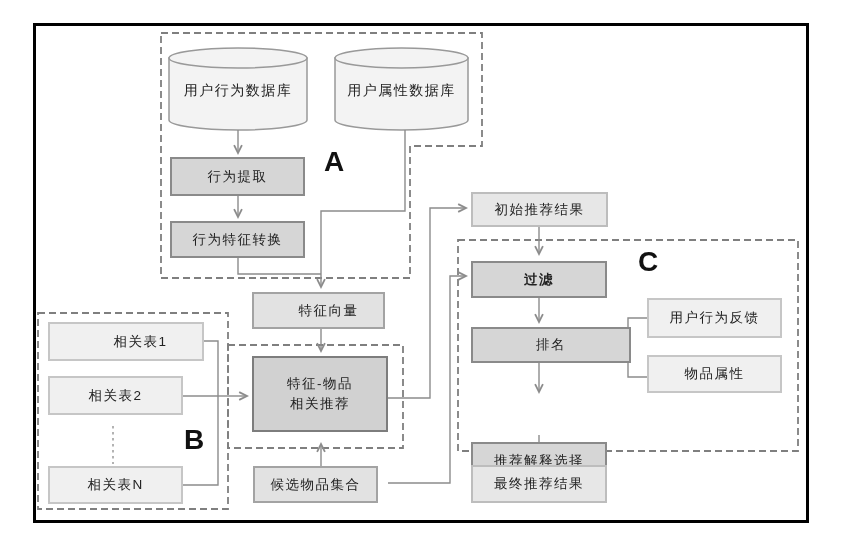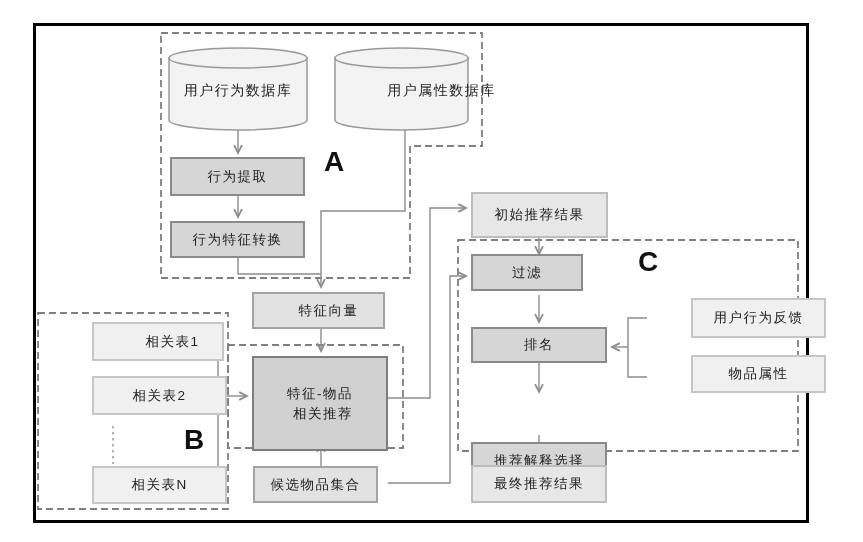--- a/index.html
+++ b/index.html
@@ -13,25 +13,25 @@
   body{width:863px;height:542px;position:relative;font-family:"Liberation Sans",sans-serif;color:var(--text);}
   .stage{position:absolute;left:0;top:0;width:863px;height:542px;}
   .frame{position:absolute;left:33px;top:23px;width:776px;height:500px;border:3px solid var(--frame_border);box-sizing:border-box;background:var(--canvas_bg);}
   svg.layer{position:absolute;left:0;top:0;width:863px;height:542px;}
   .edge{stroke:var(--line);stroke-width:1.4;fill:none;}
   .dashed-group{stroke:var(--dash);stroke-width:1.8;fill:none;stroke-dasharray:7 4;}
   .cyl{fill:var(--cyl_fill);stroke:var(--cyl_border);stroke-width:1.5;}
   .dots{stroke:#b3b3b3;stroke-width:2;fill:none;stroke-dasharray:2.5 3.5;}
   .arrowhead{stroke:var(--line);fill:none;stroke-width:1.6;}
   .node{position:absolute;box-sizing:border-box;display:flex;align-items:center;justify-content:center;
-        text-align:right;font-size:13.5px;letter-spacing:1.5px;line-height:1.45;}
+        text-align:center;font-size:13.5px;letter-spacing:1.5px;line-height:1.45;}
   .proc{background:var(--proc_fill);border:2px solid var(--proc_border);}
   .dark{background:var(--dark_fill);border:2px solid var(--dark_border);}
   .mid{background:var(--mid_fill);border:2px solid var(--mid_border);}
-  .light{background:var(--light_fill);border:2px solid var(--light_border);margin-left:44px;}
+  .light{background:var(--light_fill);border:2px solid var(--light_border);}
   .lighter{background:var(--lighter_fill);border:2px solid var(--lighter_border);}
   .cyl-label{position:absolute;box-sizing:border-box;display:flex;align-items:center;justify-content:center;
         font-size:14px;letter-spacing:1.5px;background:transparent;}
   .group-label{position:absolute;font-weight:bold;font-size:28px;color:#111;}
   .two-line span{display:block;}
 </style>
 </head>
 <body>
 
 <div class="stage">
@@ -71,61 +71,61 @@
     <path class="edge" d="M539,435 V460" marker-end="url(#arrow)"></path>
     <path class="edge" d="M647,318 H628 V377 H647"></path>
     <path class="edge" d="M628,347 H612" marker-end="url(#arrow)"></path>
 
     <path class="dots" d="M113,426 V464"></path>
   </svg>
 
   <div class="cyl-label" style="left:169px;top:60px;width:138px;height:62px;">
     <span>用户行为数据库</span>
   </div>
-  <div class="cyl-label" style="left:335px;top:60px;width:133px;height:62px;margin-left:40px;">
+  <div class="cyl-label" style="left:335px;top:60px;width:133px;height:62px;">
     <span>用户属性数据库</span>
   </div>
 
   <div class="node proc" style="left:170px;top:157px;width:135px;height:39px;">
     <span>行为提取</span>
   </div>
   <div class="node proc" style="left:170px;top:221px;width:135px;height:37px;">
     <span>行为特征转换</span>
   </div>
 
   <div class="node mid" style="left:252px;top:292px;width:133px;height:37px;padding-left:20px;">
     <span>特征向量</span>
   </div>
-  <div class="node dark two-line" style="left:252px;top:356px;width:136px;height:95px;">
+  <div class="node dark two-line" style="left:252px;top:356px;width:136px;height:76px;">
     <div>
       <span>特征-物品</span>
       <span>相关推荐</span>
     </div>
   </div>
   <div class="node mid" style="left:253px;top:466px;width:125px;height:37px;">
     <span>候选物品集合</span>
   </div>
 
-  <div class="node light" style="left:48px;top:322px;width:132px;height:39px;padding-left:29px;">
+  <div class="node light" style="left:48px;top:322px;width:156px;height:39px;padding-left:29px;">
     <span>相关表1</span>
   </div>
   <div class="node light" style="left:48px;top:376px;width:135px;height:39px;">
     <span>相关表2</span>
   </div>
   <div class="node light" style="left:48px;top:466px;width:135px;height:38px;">
     <span>相关表N</span>
   </div>
 
-  <div class="node lighter" style="left:471px;top:192px;width:137px;height:46px;">
+  <div class="node lighter" style="left:471px;top:192px;width:137px;height:35px;">
     <span>初始推荐结果</span>
   </div>
-  <div class="node proc" style="left:471px;top:254px;width:112px;height:37px;">
+  <div class="node proc" style="left:471px;top:261px;width:136px;height:37px;font-weight:bold;">
     <span>过滤</span>
   </div>
-  <div class="node proc" style="left:471px;top:327px;width:136px;height:36px;">
+  <div class="node proc" style="left:471px;top:327px;width:160px;height:36px;">
     <span>排名</span>
   </div>
   <div class="node proc" style="left:471px;top:397px;width:136px;height:38px;margin-top:45px;">
     <span>推荐解释选择</span>
   </div>
   <div class="node lighter" style="left:471px;top:465px;width:136px;height:38px;">
     <span>最终推荐结果</span>
   </div>
   <div class="node light" style="left:647px;top:298px;width:135px;height:40px;">
     <span>用户行为反馈</span>

